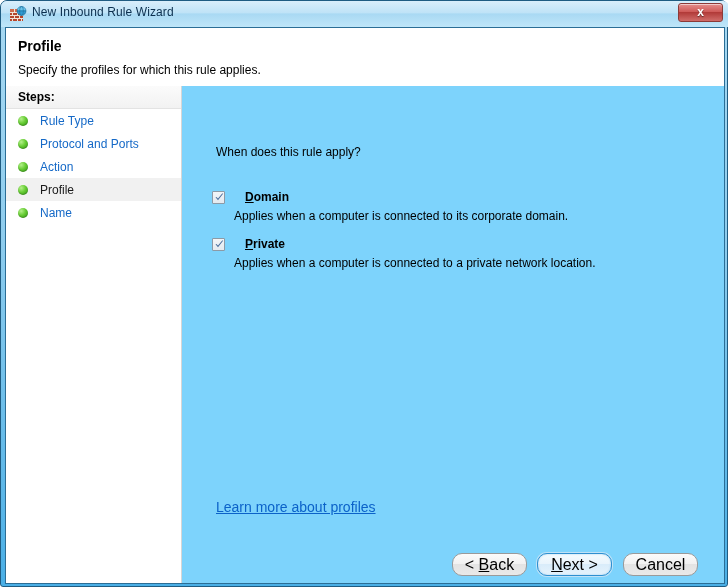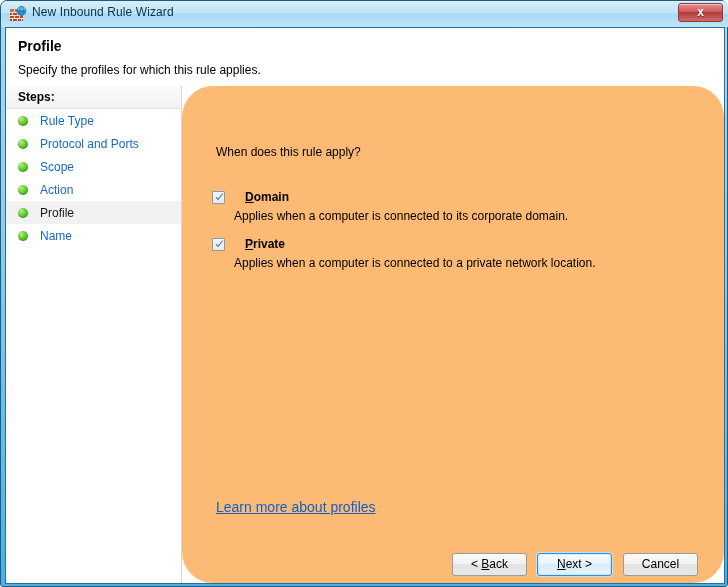--- a/index.html
+++ b/index.html
@@ -164,23 +164,22 @@
   .step.current .step-label {
     color: #1a1a1a;
   }
 
   
   .content {
     position: absolute;
     left: 176px; top: 58px;
     width: 542px;
     height: 497px;
-    background: #fdba74;
-    box-sizing: border-box;
-    border-radius: 31px;
+    background: #7dd3fc;
+    box-sizing: border-box;
   }
   .question {
     position: absolute;
     left: 34px; top: 59px;
     font-size: 12px;
     color: #000000;
   }
 
   .options {
     position: absolute;
@@ -240,23 +239,23 @@
     width: 542px;
     height: 35px;
   }
   .btn {
     position: absolute;
     top: 5px;
     width: 75px;
     height: 23px;
     box-sizing: border-box;
     border: 1px solid #9a9a9a;
-    border-radius: 3px;
+    border-radius: 10px;
     background: linear-gradient(to bottom, #fbfbfb 0%, #f1f1f1 48%, #e3e3e3 50%, #e9e9e9 100%);
-    font-size: 12px;
+    font-size: 16px;
     color: #000000;
     text-align: center;
     line-height: 21px;
     cursor: default;
     font-family: "Liberation Sans", sans-serif;
   }
   .btn u { text-decoration: underline; }
   .btn-back   { left: 270px; }
   .btn-next   {
     left: 355px;
@@ -317,24 +316,20 @@
         <div class="step">
           <span class="bullet"></span>
           <span class="step-label">Rule Type</span>
         </div>
         <div class="step">
           <span class="bullet"></span>
           <span class="step-label">Protocol and Ports</span>
         </div>
         <div class="step">
           <span class="bullet"></span>
-          <span class="step-label">Scope</span>
-        </div>
-        <div class="step">
-          <span class="bullet"></span>
           <span class="step-label">Action</span>
         </div>
         <div class="step current">
           <span class="bullet"></span>
           <span class="step-label">Profile</span>
         </div>
         <div class="step">
           <span class="bullet"></span>
           <span class="step-label">Name</span>
         </div>

